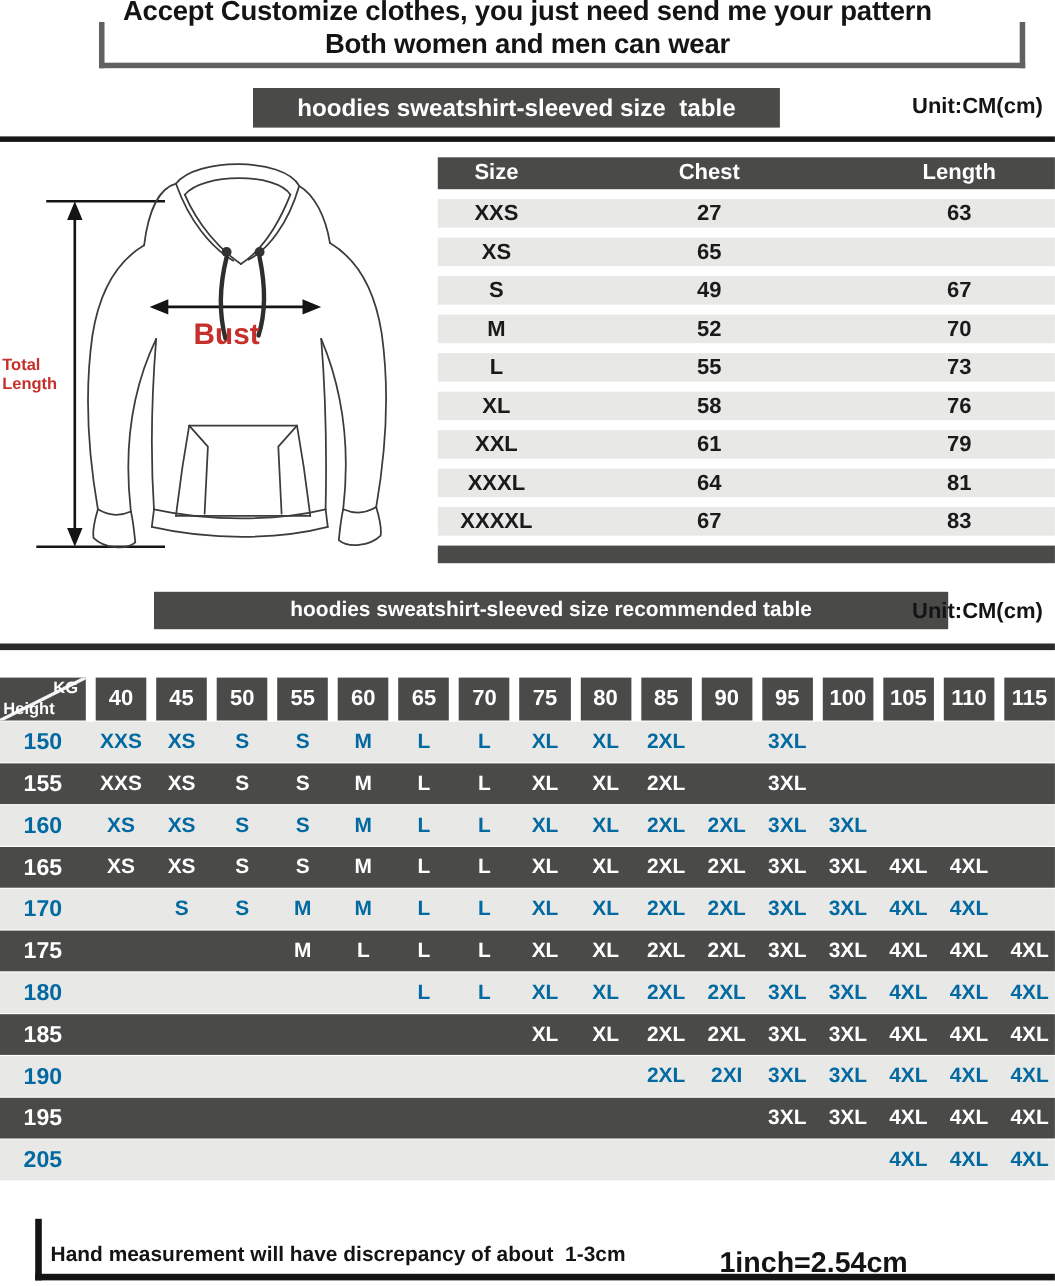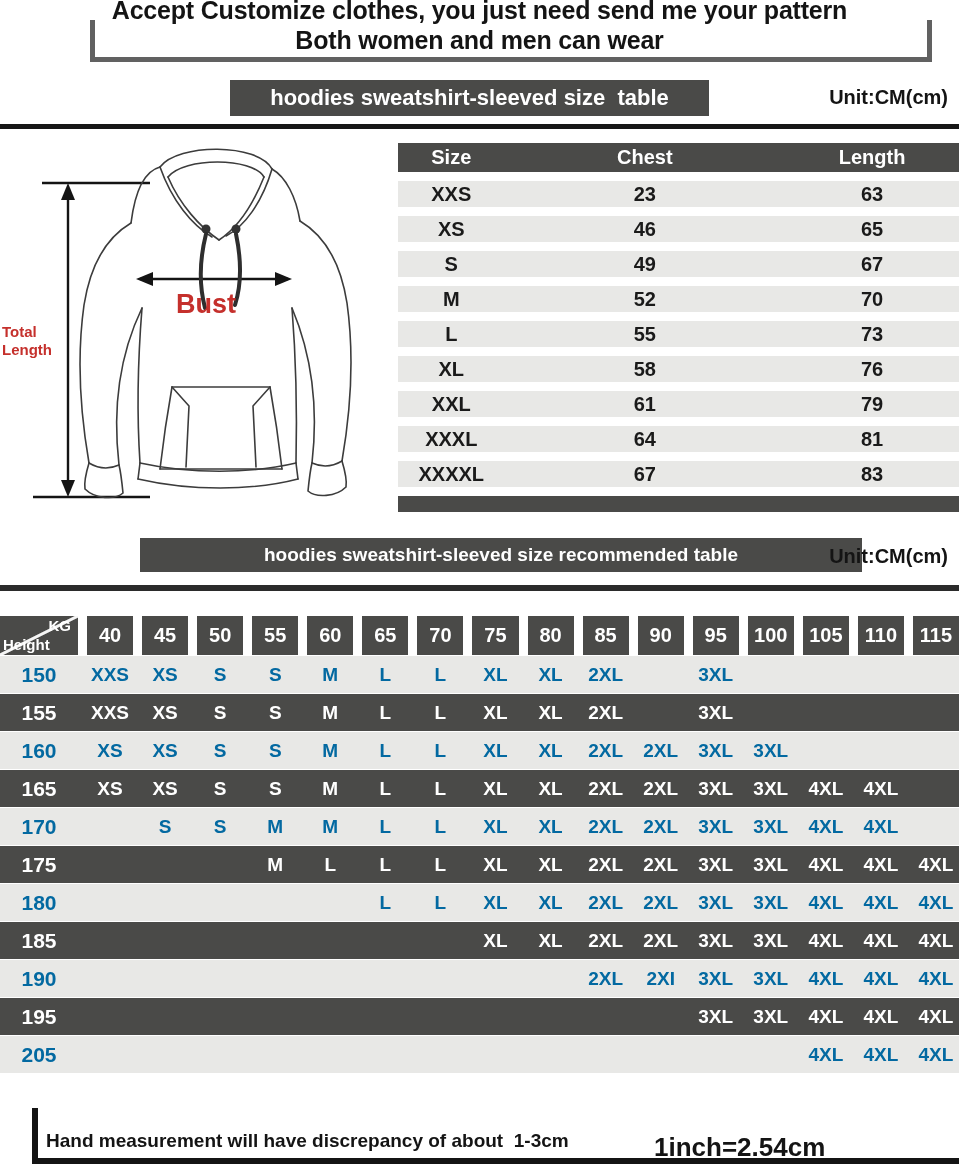--- a/index.html
+++ b/index.html
@@ -134,26 +134,25 @@
 
   <div class="abs" id="size-table">
     <div class="st-grid st-header">
       <div>Size</div>
       <div>Chest</div>
       <div>Length</div>
     </div>
     <div>
         <div class="st-grid st-row">
           <div>XXS</div>
-          <div>23</div>
+          <div>27</div>
           <div>63</div>
         </div>
         <div class="st-grid st-row">
           <div>XS</div>
-          <div>46</div>
           <div>65</div>
         </div>
         <div class="st-grid st-row">
           <div>S</div>
           <div>49</div>
           <div>67</div>
         </div>
         <div class="st-grid st-row">
           <div>M</div>
           <div>52</div>

